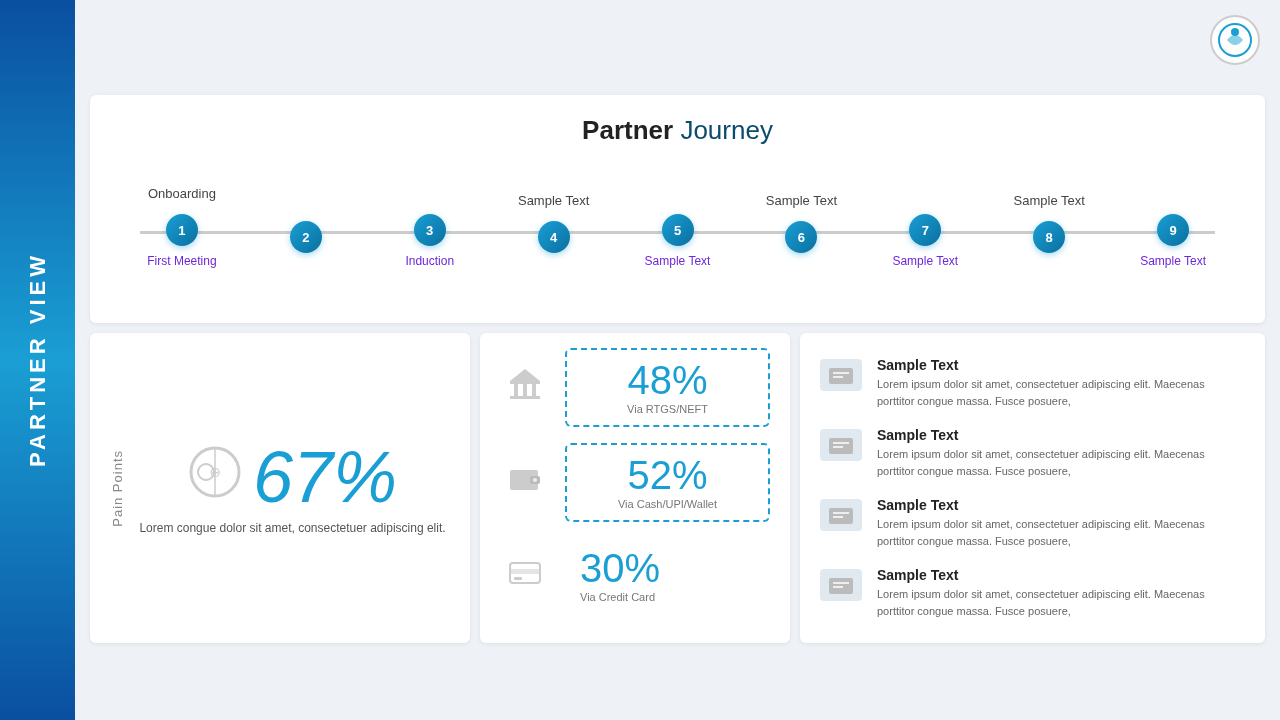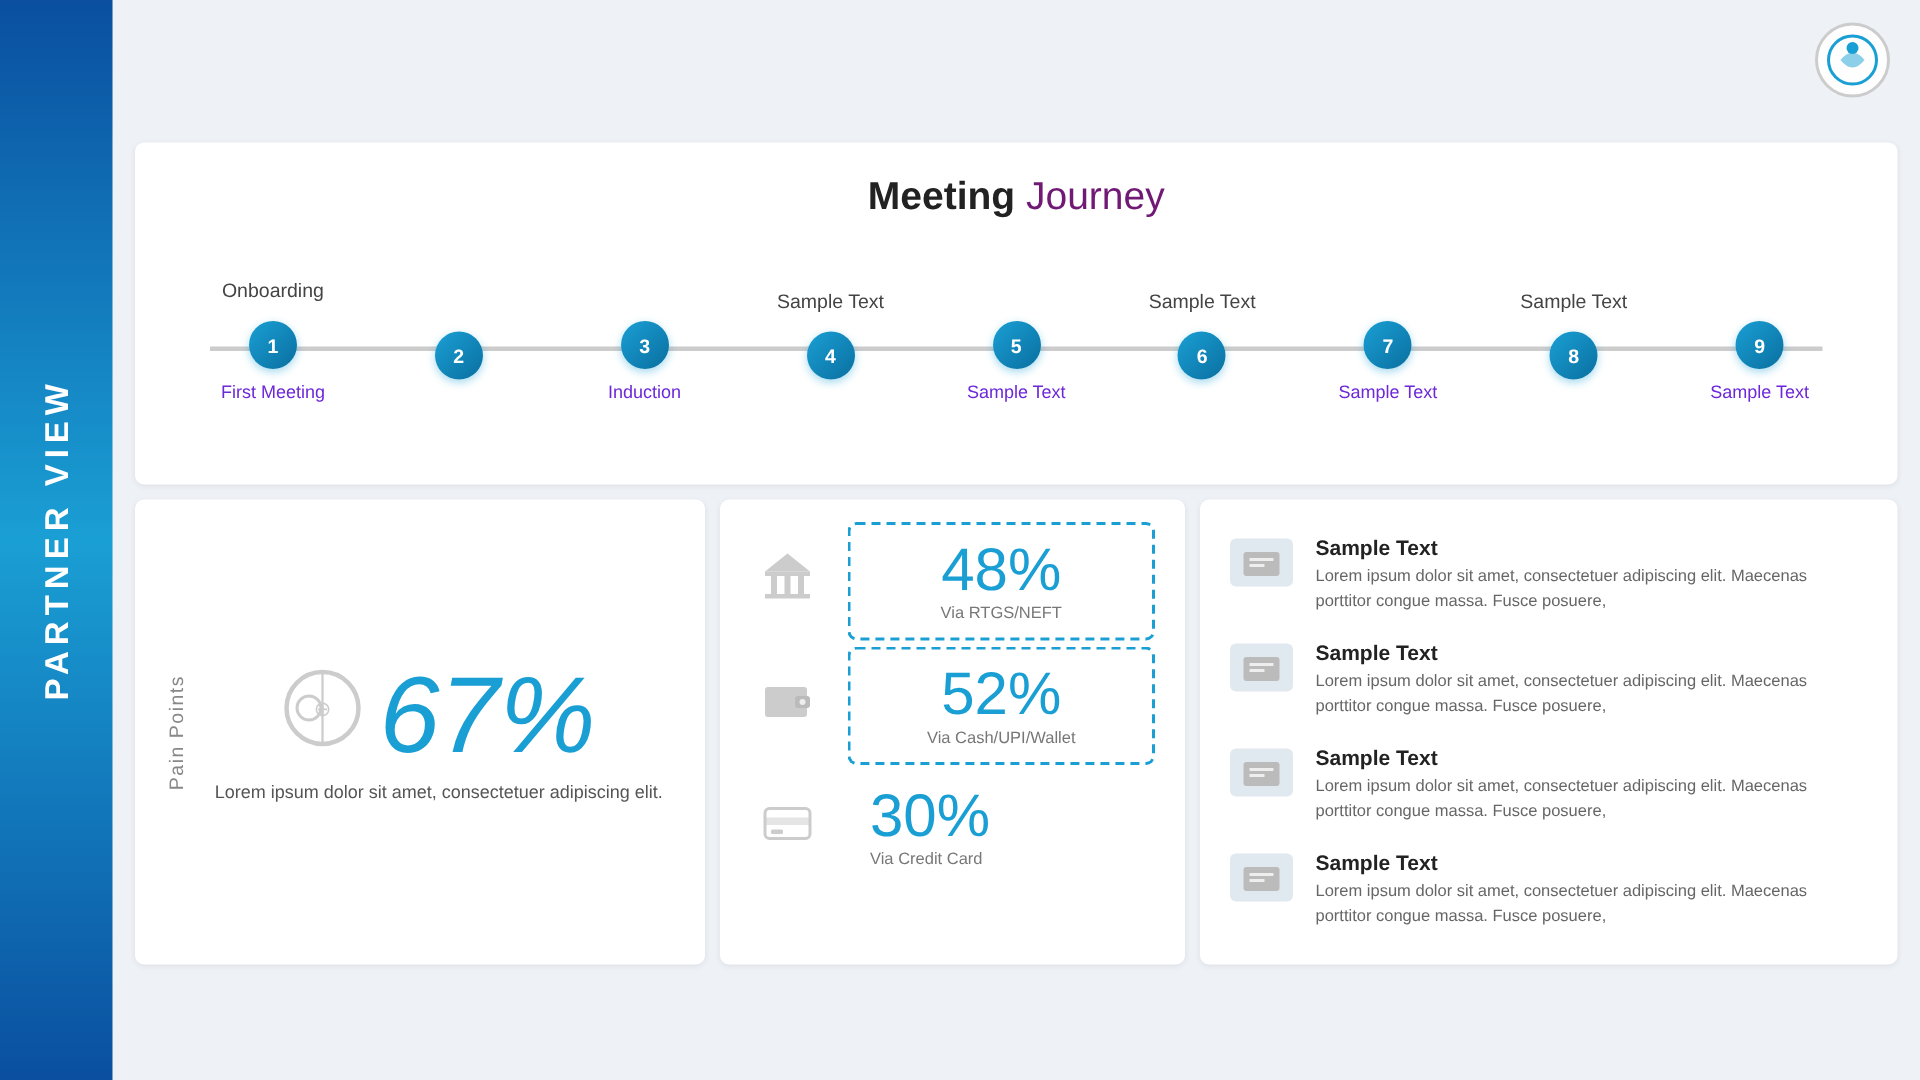--- a/index.html
+++ b/index.html
@@ -73,21 +73,21 @@
       text-align: center;
       font-size: 26px;
       font-weight: 400;
       margin-bottom: 30px;
     }
     .journey-title .black {
       color: #222;
       font-weight: 700;
     }
     .journey-title .blue {
-      color: #701a75;
+      color: #0c4a6e;
       font-weight: 400;
     }
 
     
     .timeline-container {
       position: relative;
       padding: 10px 0 30px 0;
     }
     .timeline-line {
       position: absolute;
@@ -197,21 +197,21 @@
 
     
     .payment-card {
       background: white;
       border-radius: 6px;
       padding: 15px 20px;
       width: 310px;
       box-shadow: 0 1px 4px rgba(0,0,0,0.08);
       display: flex;
       flex-direction: column;
-      gap: 4px;
+      gap: 16px;
     }
     .payment-row {
       display: flex;
       align-items: center;
       gap: 15px;
     }
     .payment-icon {
       font-size: 30px;
       color: #aaa;
       width: 50px;
@@ -313,21 +313,21 @@
       <path d="M10 18 Q18 8 26 18 Q18 28 10 18Z" fill="#1a9fd4" opacity="0.5"></path>
       <circle cx="18" cy="10" r="4" fill="#1a9fd4"></circle>
     </svg>
   </div>
 </div>
 
 <div class="main-content">
 
   <div class="journey-section">
     <div class="journey-title">
-      <span class="black">Meeting</span>
+      <span class="black">Partner</span>
       <span> </span>
       <span class="blue">Journey</span>
     </div>
 
     <div class="timeline-container">
       <div class="timeline-line"></div>
       <div class="timeline-nodes" id="timeline-nodes">
 
       <div class="timeline-node">
     <div class="node-label-top">Onboarding</div>
@@ -387,21 +387,21 @@
           <div class="pain-icon">
             <svg width="55" height="55" viewBox="0 0 55 55">
               <circle cx="27" cy="27" r="24" fill="none" stroke="#ccc" stroke-width="3"></circle>
               <circle cx="18" cy="27" r="8" fill="none" stroke="#ccc" stroke-width="2"></circle>
               <line x1="27" y1="3" x2="27" y2="51" stroke="#ccc" stroke-width="1.5"></line>
               <text x="27" y="32" text-anchor="middle" font-size="14" fill="#ccc">⊕</text>
             </svg>
           </div>
           <div class="pain-percent">67%</div>
         </div>
-        <div class="pain-description">Lorem ipsum dolor sit amet,
+        <div class="pain-description">Lorem congue dolor sit amet,
 consectetuer adipiscing elit.</div>
       </div>
     </div>
 
     <div class="payment-card" id="payment-card">
 
     <div class="payment-row">
           <div class="payment-icon"><svg width="38" height="38" viewBox="0 0 38 38">
               <rect x="4" y="16" width="30" height="3" fill="#ccc"></rect>
               <rect x="8" y="19" width="4" height="12" fill="#ccc"></rect>

